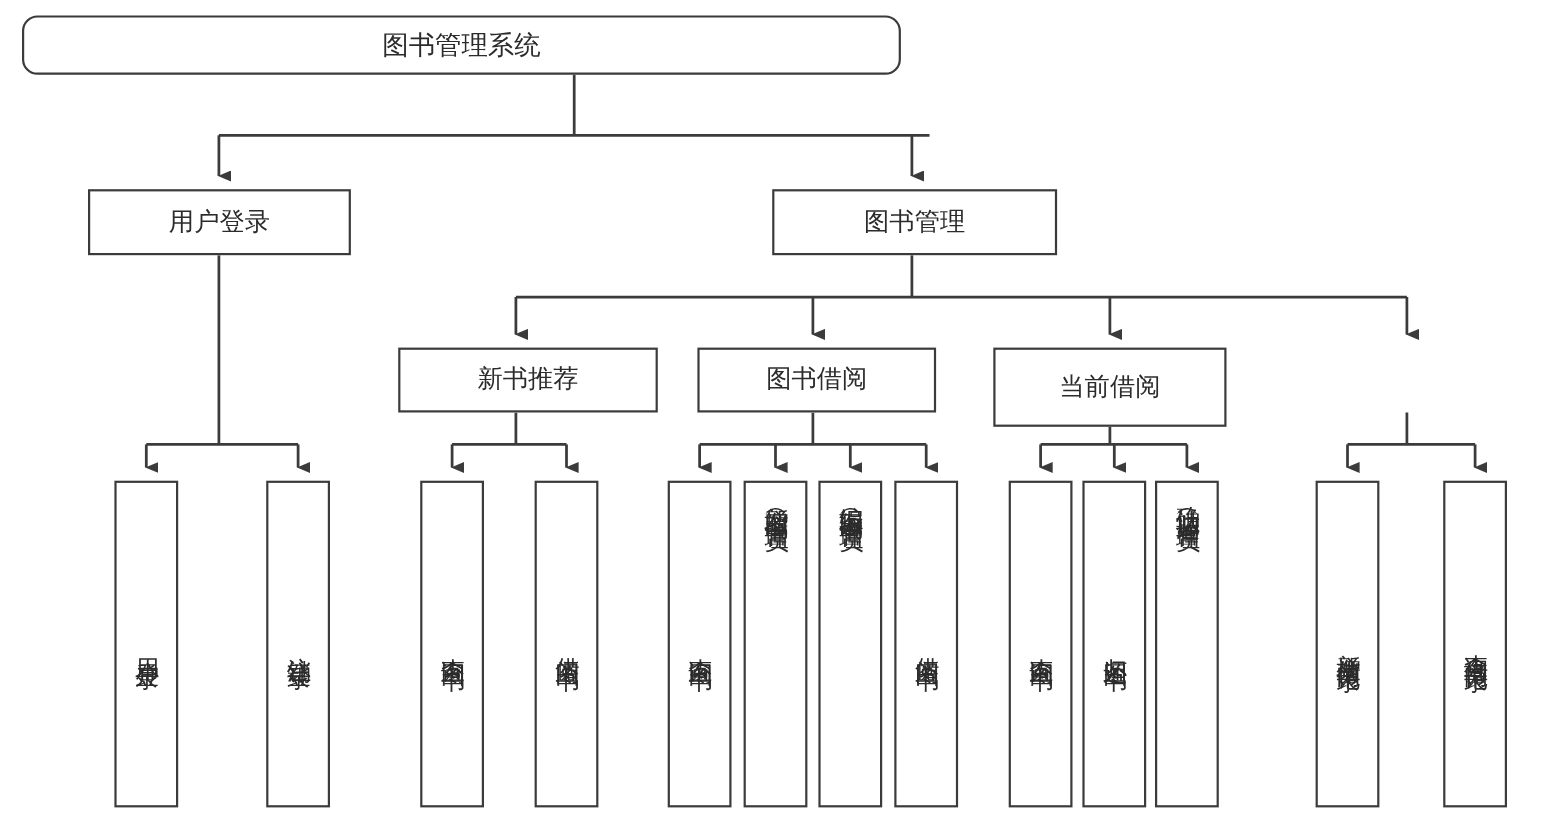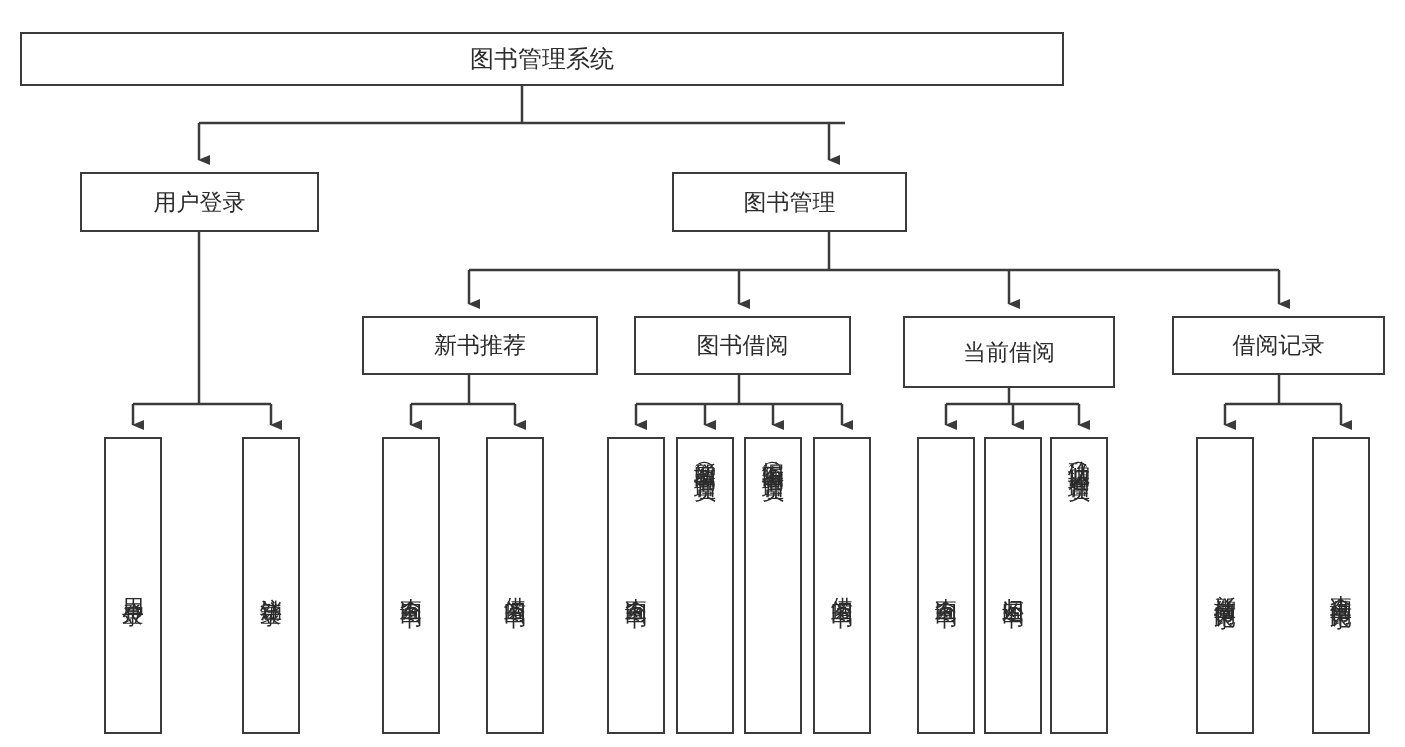--- a/index.html
+++ b/index.html
@@ -125,47 +125,44 @@
       <path d="M1013,404 L1013,425" marker-end="url(#arrow)"></path>
       <path d="M1079,404 L1079,425" marker-end="url(#arrow)"></path>
 
       <path d="M1279,375 L1279,404"></path>
       <path d="M1225,404 L1341,404"></path>
       <path d="M1225,404 L1225,425" marker-end="url(#arrow)"></path>
       <path d="M1341,404 L1341,425" marker-end="url(#arrow)"></path>
     </g>
   </svg>
 
-  <div class="node h title" style="left:20px; top:32px; width:1044px; height:54px;">
+  <div class="node h title" style="left:20px; top:14px; width:799px; height:54px;border-radius:14px;">
     <span>图书管理系统</span>
   </div>
 
   <div class="node h" style="left:80px; top:172px; width:239px; height:60px;">
     <span>用户登录</span>
   </div>
 
-  <div class="node h" style="left:672px; top:172px; width:235px; height:60px;">
+  <div class="node h" style="left:702px; top:172px; width:259px; height:60px;">
     <span>图书管理</span>
   </div>
 
   <div class="node h" style="left:362px; top:316px; width:236px; height:59px;">
     <span>新书推荐</span>
   </div>
 
   <div class="node h" style="left:634px; top:316px; width:217px; height:59px;">
     <span>图书借阅</span>
   </div>
 
   <div class="node h" style="left:903px; top:316px; width:212px; height:72px;">
     <span>当前借阅</span>
   </div>
 
-  <div class="node h" style="left:1172px; top:316px; width:213px; height:59px;">
-    <span>借阅记录</span>
-  </div>
 
   <div class="node v" style="left:104px; top:437px; width:58px; height:297px;">
     <span class="vtext mid">用户登录</span>
   </div>
 
   <div class="node v" style="left:242px; top:437px; width:58px; height:297px;">
     <span class="vtext mid">注销登录</span>
   </div>
 
   <div class="node v" style="left:382px; top:437px; width:58px; height:297px;">

